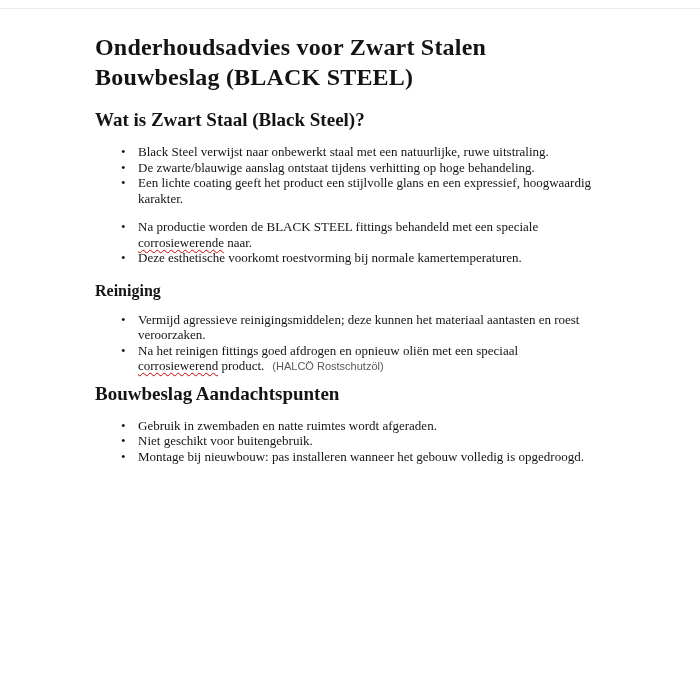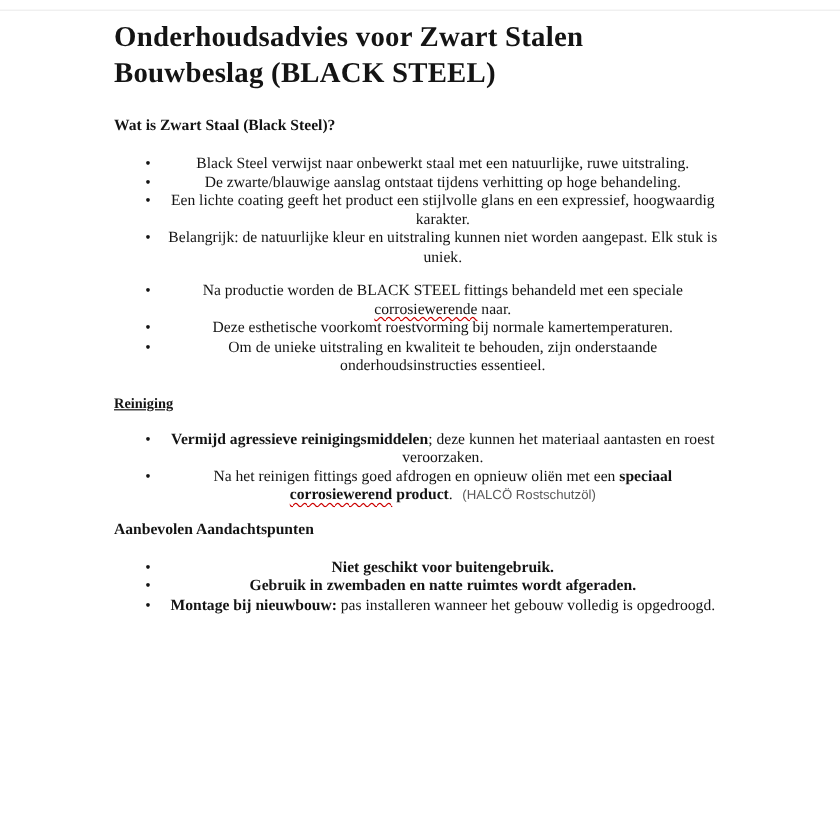--- a/index.html
+++ b/index.html
@@ -12,50 +12,48 @@
   *{box-sizing:border-box;}
   html,body{margin:0;padding:0;}
   body{
     width:700px;height:700px;overflow:hidden;
     background:var(--bg-color);
     color:var(--text-color);
     font-family:"Liberation Serif", serif;
   }
   .page{position:relative;width:700px;height:700px;background:var(--bg-color);}
   .top-rule{position:absolute;top:8px;left:0;right:0;height:1px;background:var(--divider-color);}
-  .content{padding:16px 100px 0 95px;}
+  .content{padding:32px 100px 0 95px;}
   h1{
     font-size:24px;line-height:30px;font-weight:bold;
     margin:0 0 16px 0;letter-spacing:0.2px;
   }
   h2{
-    font-size:13px;line-height:23px;font-weight:bold;
+    font-size:19px;line-height:23px;font-weight:bold;
     margin:7px 0 0 0;
   }
   h3{
-    font-size:12px;line-height:17px;font-weight:bold;
+    font-size:16px;line-height:17px;font-weight:bold;
     margin:16px 0 0 0;
-    text-decoration:underline;
   }
   ul{
     margin:13px 0 0 0;
     padding:0 0 0 43px;
     list-style:none;
   }
   li{
     font-size:13px;line-height:15.5px;
     position:relative;
-    text-align:center;
   }
   li::before{
     content:"\2022";
     position:absolute;left:-17px;top:0;
     font-size:13px;line-height:15.5px;
   }
-  .b{font-weight:bold;}
+  .b{font-weight:normal;}
   .sc{
     text-decoration-line:underline;
     text-decoration-style:wavy;
     text-decoration-color:var(--squiggle-color);
     text-decoration-thickness:1px;
     text-underline-offset:2px;
   }
   .note{
     font-family:"Liberation Sans", sans-serif;
     font-size:11px;
@@ -68,32 +66,30 @@
 
 <div class="page">
   <div class="top-rule"></div>
   <div class="content" id="doc-content">
       <h1>Onderhoudsadvies voor Zwart Stalen Bouwbeslag (BLACK STEEL)</h1>
       <h2>Wat is Zwart Staal (Black Steel)?</h2>
       <ul>
         <li><span class="">Black Steel verwijst naar onbewerkt staal met een natuurlijke, ruwe uitstraling.</span></li>
         <li><span class="">De zwarte/blauwige aanslag ontstaat tijdens verhitting op hoge behandeling.</span></li>
         <li><span class="">Een lichte coating geeft het product een stijlvolle glans en een expressief, hoogwaardig karakter.</span></li>
-        <li><span class="">Belangrijk: de natuurlijke kleur en uitstraling kunnen niet worden aangepast. Elk stuk is uniek.</span></li>
       </ul>
       <ul>
         <li><span class="">Na productie worden de BLACK STEEL fittings behandeld met een speciale </span><span class="sc">corrosiewerende</span><span class=""> naar.</span></li>
         <li><span class="">Deze esthetische voorkomt roestvorming bij normale kamertemperaturen.</span></li>
-        <li><span class="">Om de unieke uitstraling en kwaliteit te behouden, zijn onderstaande onderhoudsinstructies essentieel.</span></li>
       </ul>
       <h3>Reiniging</h3>
       <ul>
         <li><span class="b">Vermijd agressieve reinigingsmiddelen</span><span class="">; deze kunnen het materiaal aantasten en roest veroorzaken.</span></li>
         <li><span class="">Na het reinigen fittings goed afdrogen en opnieuw oliën met een </span><span class="b">speciaal </span><span class="b sc">corrosiewerend</span><span class="b"> product</span><span class="">.</span><span class="note">(HALCÖ Rostschutzöl)</span></li>
       </ul>
-      <h2>Aanbevolen Aandachtspunten</h2>
+      <h2>Bouwbeslag Aandachtspunten</h2>
       <ul>
+        <li><span class="b">Gebruik in zwembaden en natte ruimtes wordt afgeraden.</span></li>
         <li><span class="b">Niet geschikt voor buitengebruik.</span></li>
-        <li><span class="b">Gebruik in zwembaden en natte ruimtes wordt afgeraden.</span></li>
         <li><span class="b">Montage bij nieuwbouw:</span><span class=""> pas installeren wanneer het gebouw volledig is opgedroogd.</span></li>
       </ul>
     </div>
 </div>
 
 </body></html>

